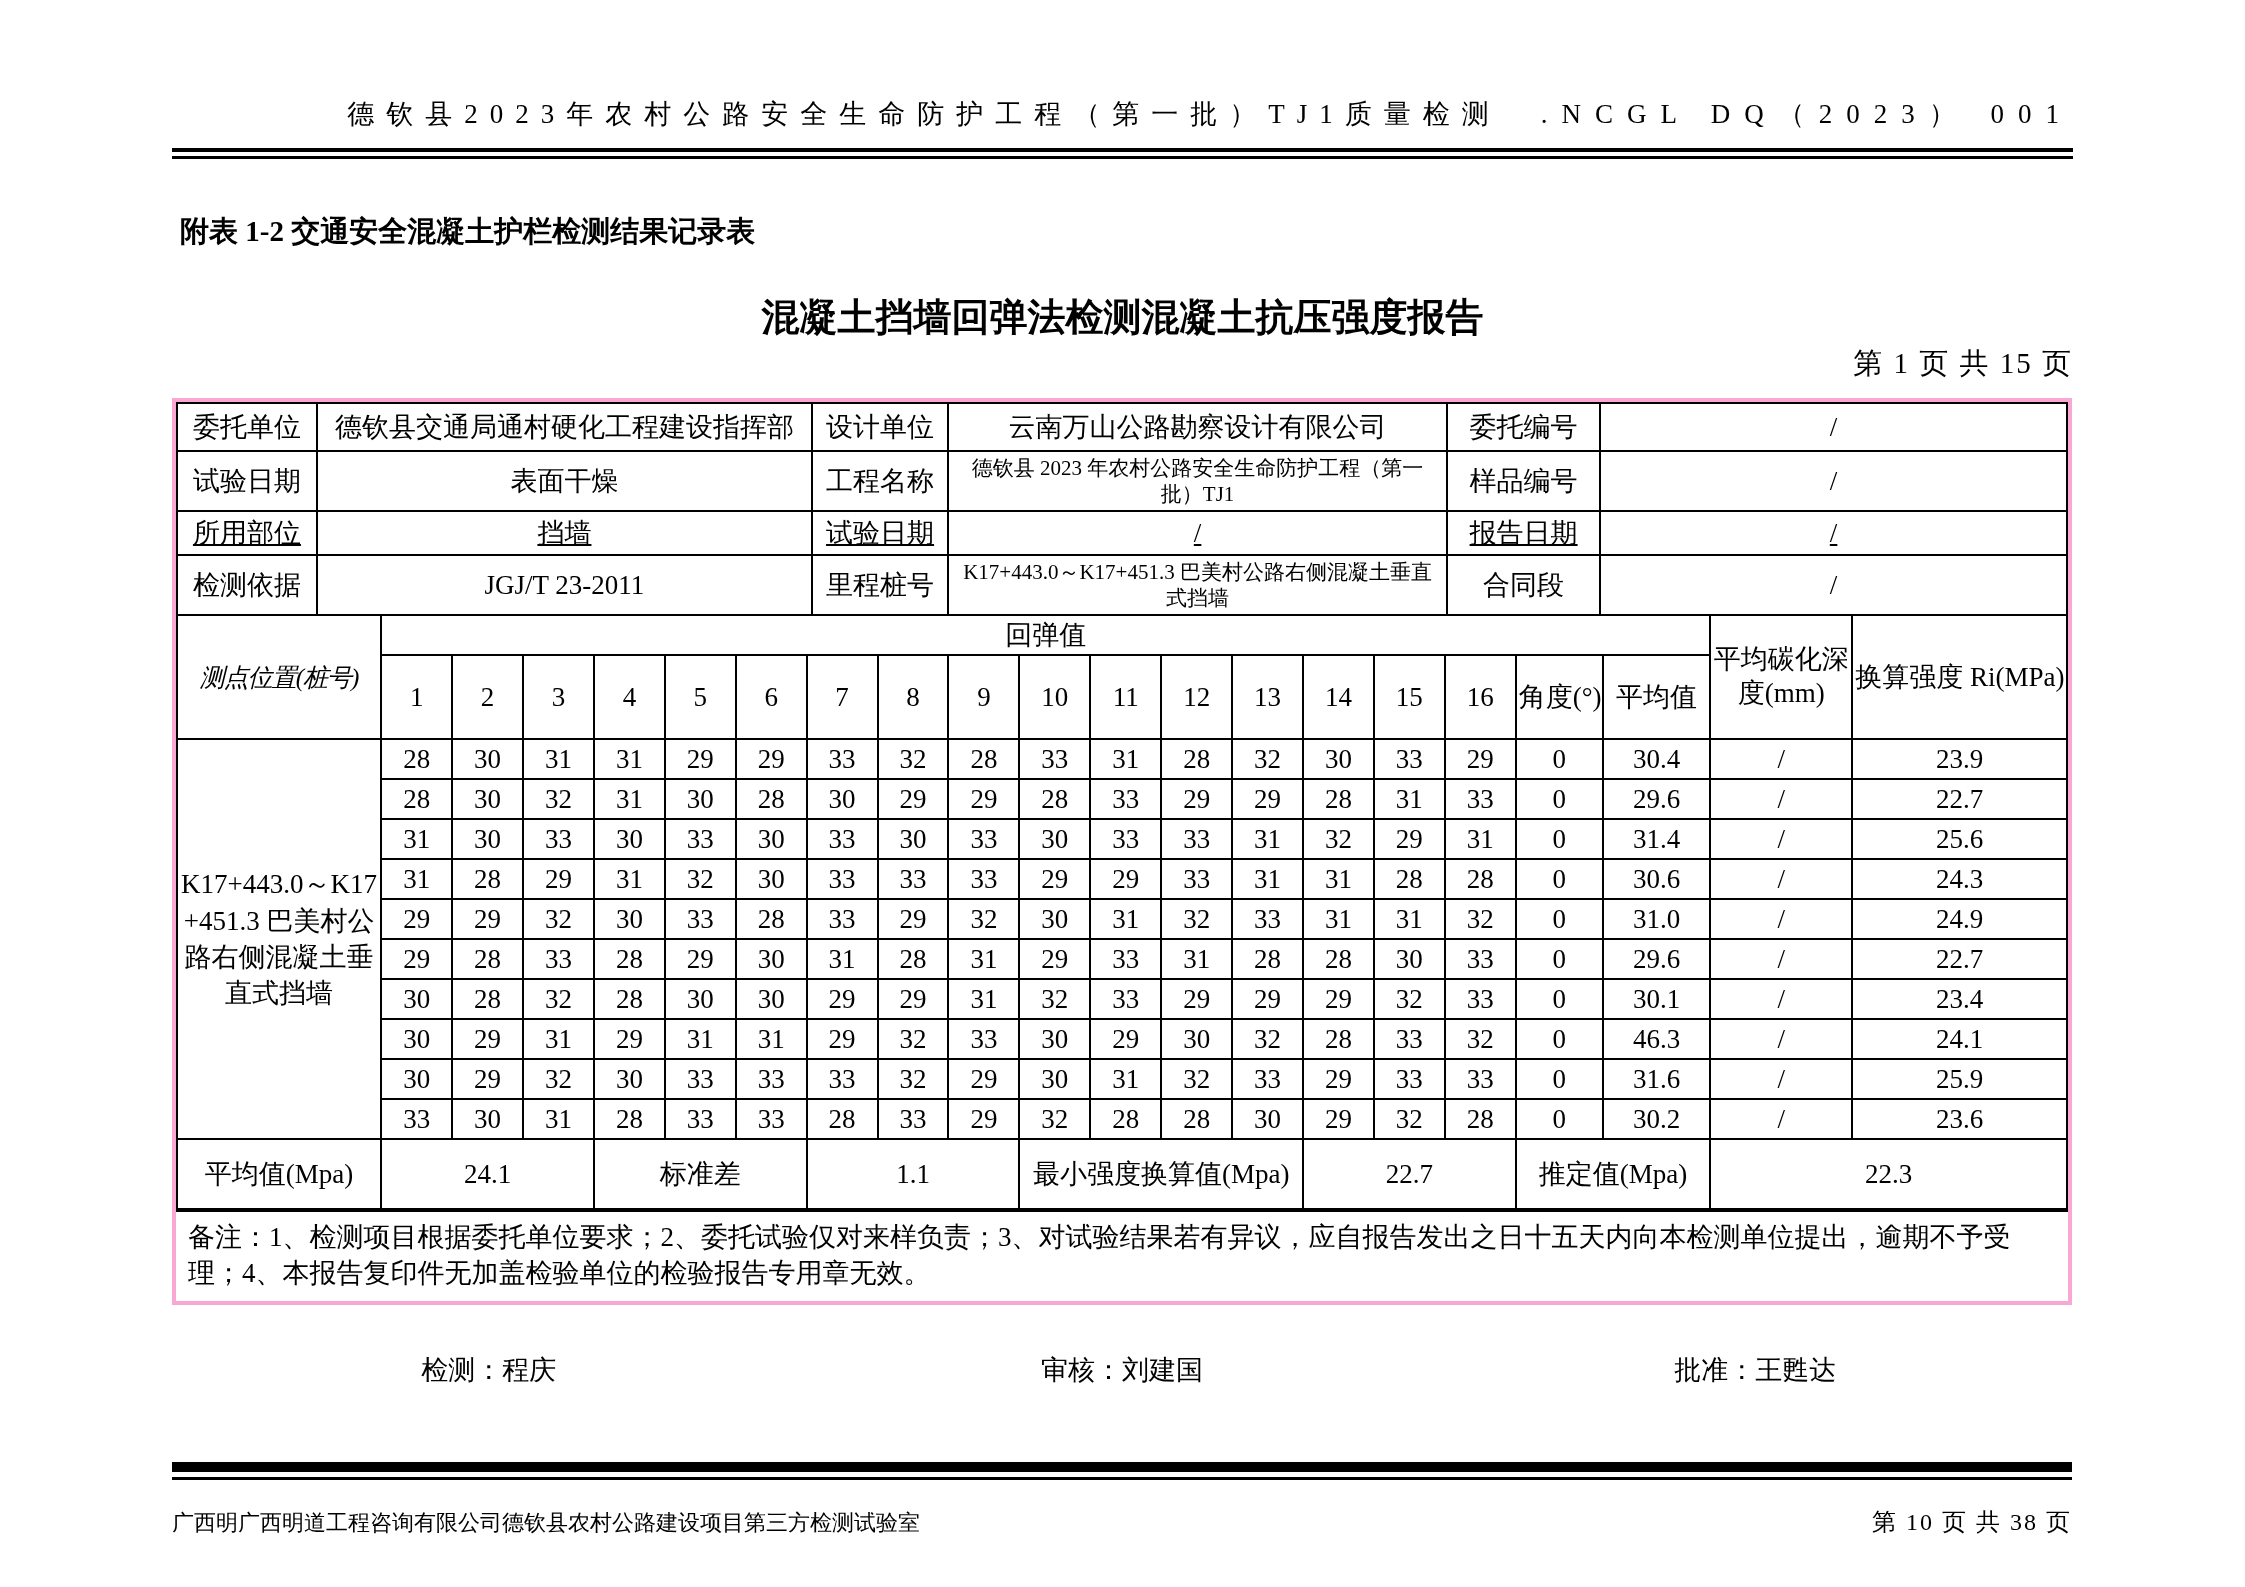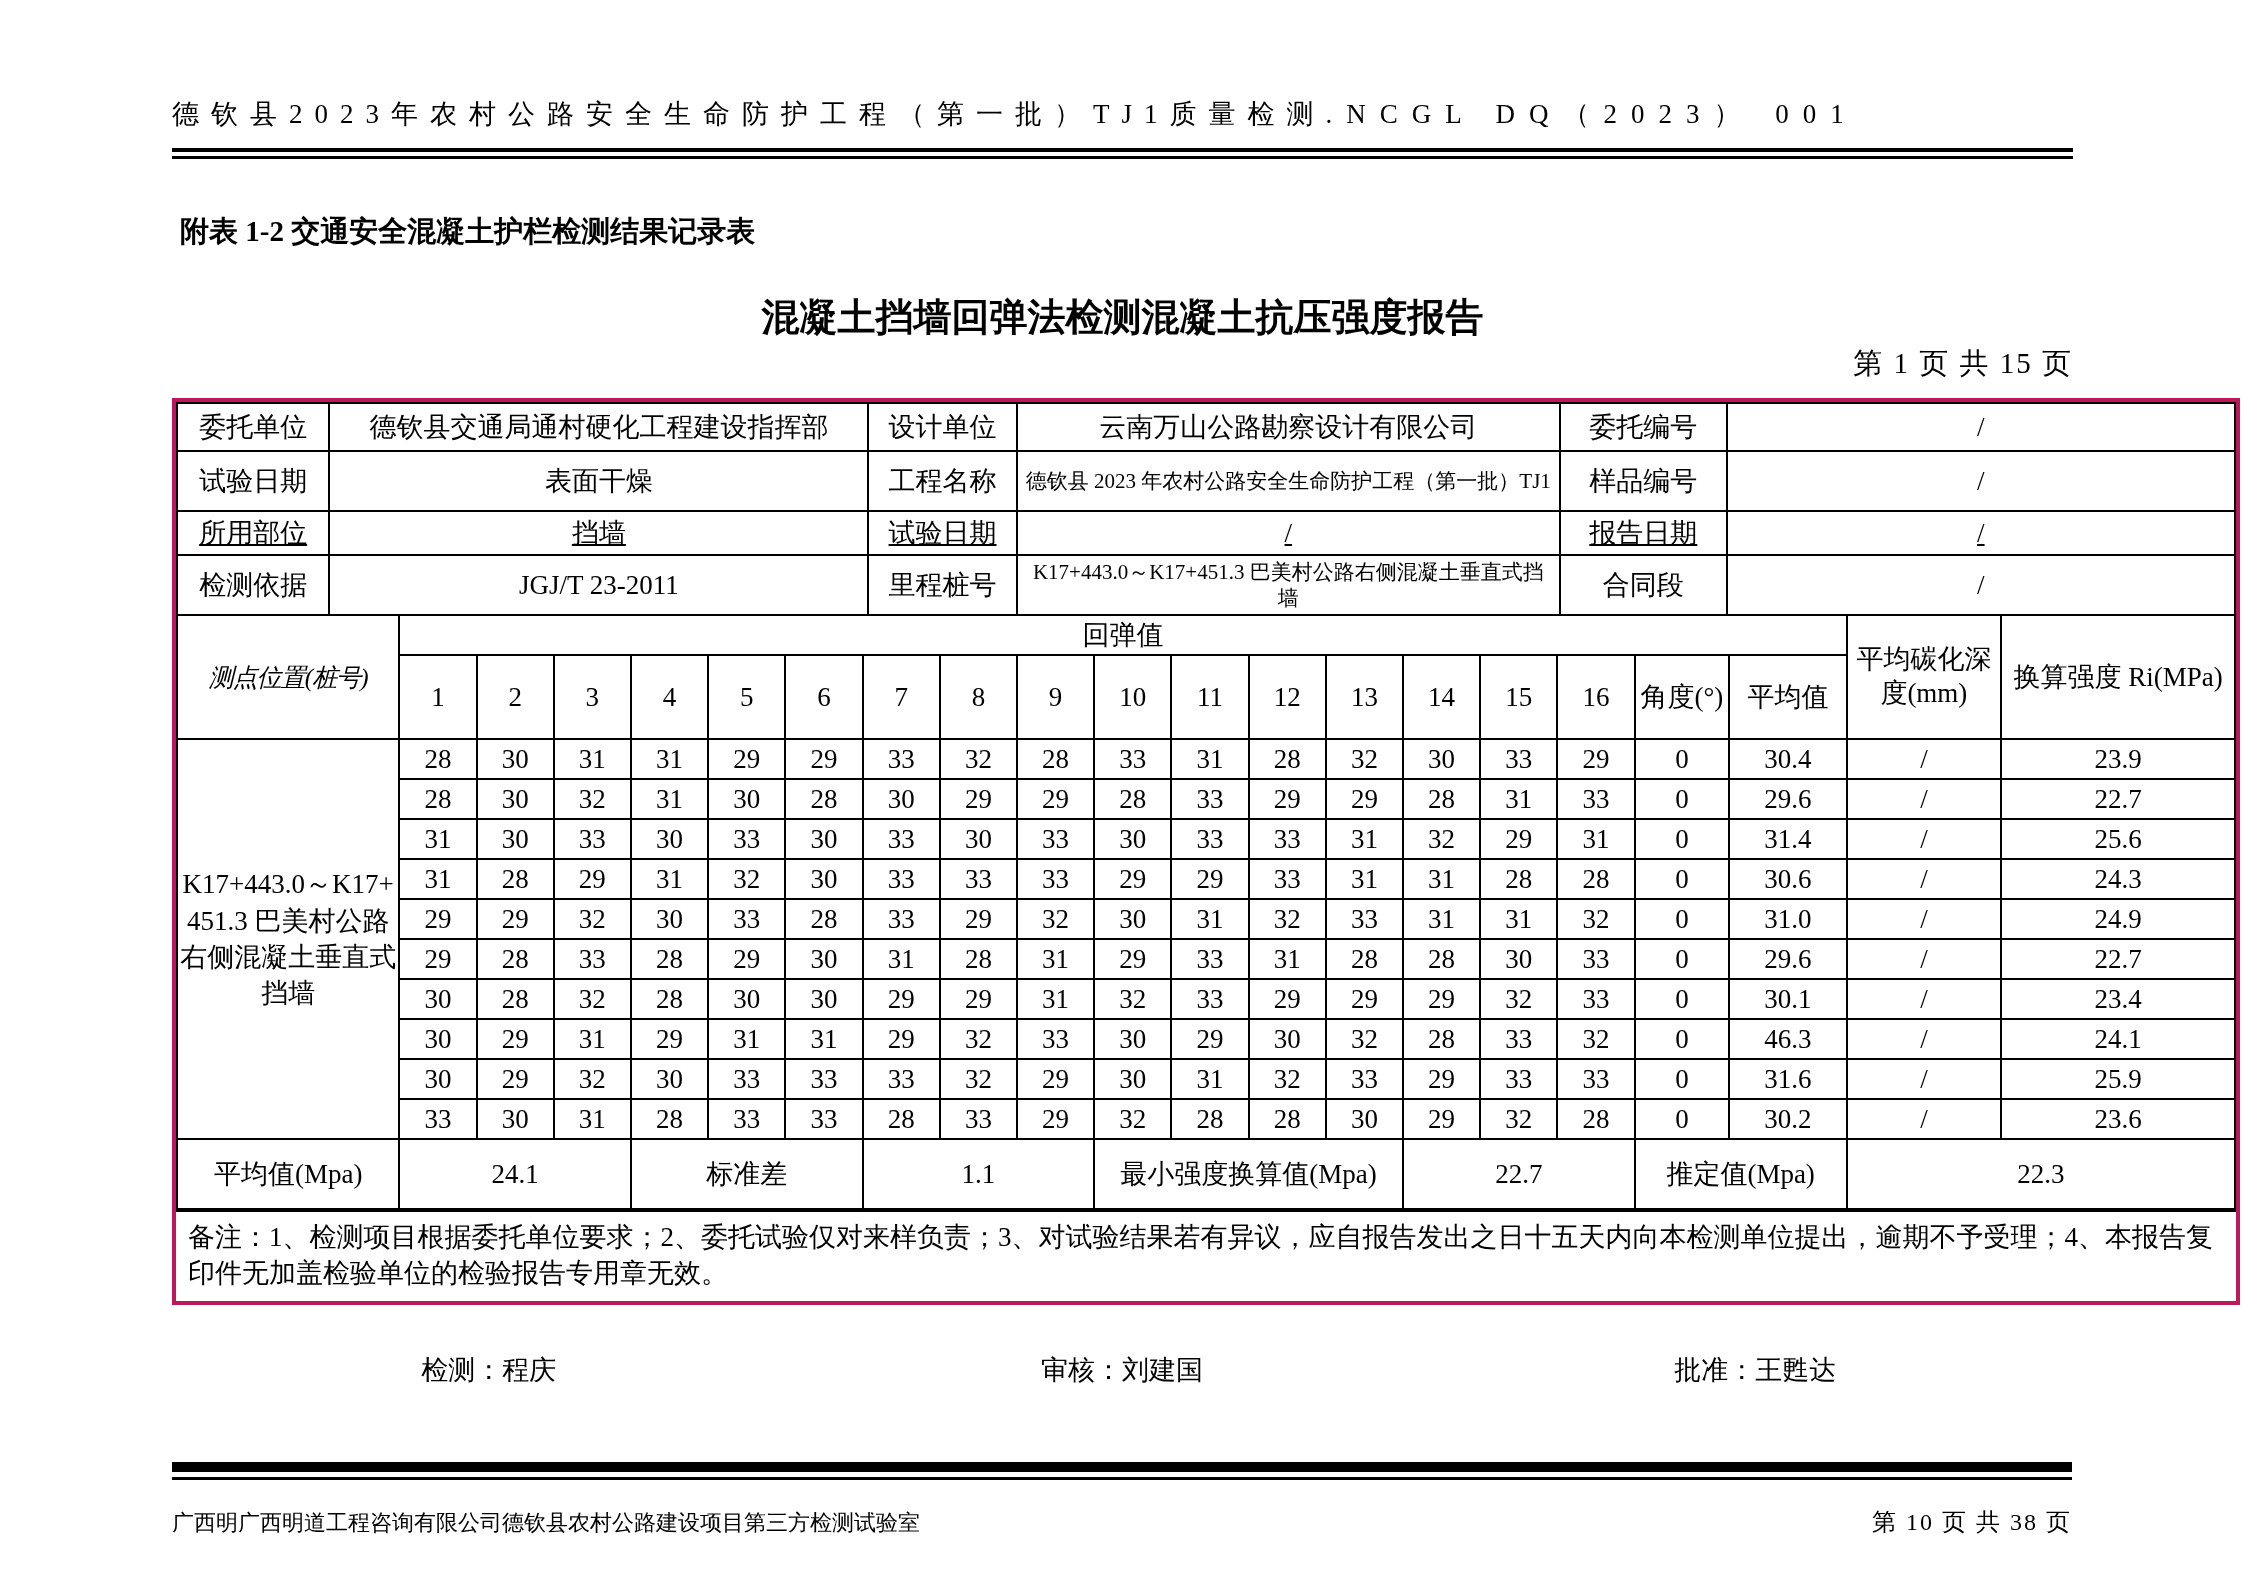--- a/index.html
+++ b/index.html
@@ -8,22 +8,23 @@
     width: 2245px; height: 1587px;
     font-family: "Liberation Serif", "DejaVu Serif", serif;
     color: #000;
     position: relative;
   }
   .page { position: absolute; inset: 0; background: #fff; }
 
   
   .page-header {
     position: absolute; top: 96px; left: 172px; right: 172px;
-    display: flex; justify-content: flex-start; align-items: flex-end;
+    display: flex; justify-content: flex-end; align-items: flex-end;
     font-size: 27px;
+    gap: 40px;
   }
   .page-header .left  { letter-spacing: 12px; white-space: nowrap; }
   .page-header .right { letter-spacing: 14px; white-space: nowrap; }
   .double-rule {
     position: absolute; top: 148px; left: 172px; right: 172px; height: 11px;
     border-top: 4px solid #000; border-bottom: 3px solid #000;
   }
 
   .attachment-title {
     position: absolute; top: 212px; left: 180px;
@@ -33,22 +34,22 @@
     position: absolute; top: 292px; left: 0; width: 100%;
     text-align: center; font-size: 38px; font-weight: bold;
   }
   .page-info {
     position: absolute; top: 344px; right: 172px; font-size: 29px;
     letter-spacing: 2px;
   }
 
   
   .report-block {
-    position: absolute; top: 398px; left: 172px; width: 2068px;
-    border: 4px solid #be185d; background: #fff;
+    position: absolute; top: 398px; left: 172px; width: 1900px;
+    border: 4px solid #f9a8d4; background: #fff;
   }
   table { border-collapse: collapse; width: 100%; table-layout: fixed; }
   td, th { border: 2px solid #000; text-align: center; vertical-align: middle;
            font-weight: normal; font-size: 27px; overflow: hidden; }
   .info-table td { padding: 2px 6px; }
   .h48 { height: 48px; } .h60 { height: 60px; } .h44 { height: 44px; text-decoration: underline; }
   .small-val { font-size: 21px; line-height: 1.25; padding: 1px 4px; }
   .rebound-table { margin-top: -2px; }
   .rebound-table td, .rebound-table th { padding: 0 2px; }
   .group-row { height: 40px; }

